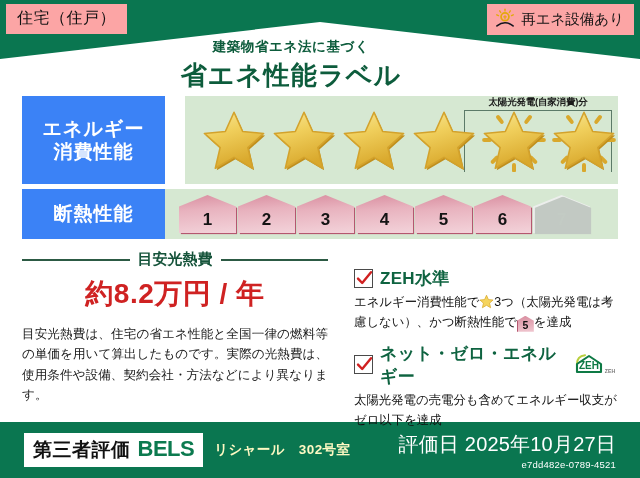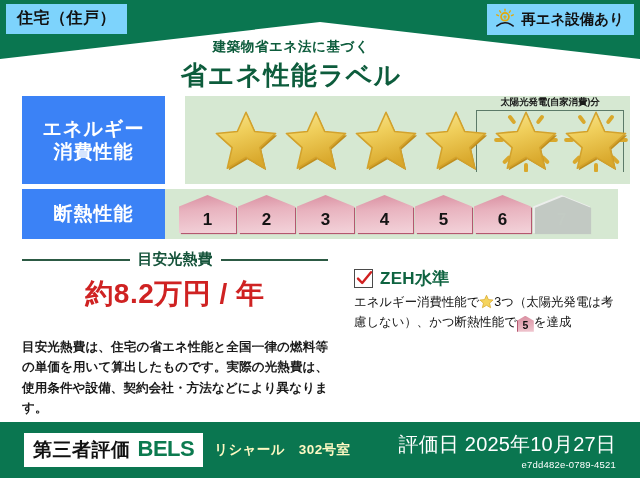--- a/index.html
+++ b/index.html
@@ -10,23 +10,23 @@
   }
   #label {
     position: relative;
     width: 640px; height: 478px;
     background: #0a7650;
   }
 
   
   .tag {
     position: absolute;
-    background: #7dd3fc;
+    background: #fca5a5;
     display: flex; align-items: center; justify-content: center;
-    font-weight: bold;
+    font-weight: normal;
     color: #111;
     z-index: 6;
   }
   #tag-dwelling {
     left: 6px; top: 4px;
     padding: 4px 11px 5px 11px;
     font-size: 16px;
     letter-spacing: .5px;
   }
   #tag-renew {
@@ -82,21 +82,21 @@
   }
   .perf-body {
     flex: 1 1 auto;
     background: #d6e8d2;
     position: relative;
     display: flex; align-items: center;
   }
 
   #row-energy { height: 88px; }
   #row-energy .perf-label { font-size: 19px; }
-  #row-energy .perf-body { padding-left: 26px; margin-left: 20px; }
+  #row-energy .perf-body { padding-left: 14px; margin-left: 20px; }
 
   #row-insul { height: 50px; margin-top: 5px; }
   #row-insul .perf-label { font-size: 19px; }
   #row-insul .perf-body { padding-left: 14px; }
 
   
   #stars { display: flex; align-items: center; gap: 1px; }
   .star-slot { position: relative; width: 69px; height: 66px;
                display:flex; align-items:center; justify-content:center; }
   .star-slot svg { display: block; }
@@ -161,24 +161,23 @@
     color: #15533a; font-weight: bold; font-size: 15px;
     justify-content: center;
   }
   #cost-head .rule { flex: 1 1 auto; height: 2px; background: #2c5a44; }
   #cost-value {
     text-align: center; color: #cf2222;
     font-size: 28px; font-weight: bold;
     margin-top: 6px; letter-spacing: .5px;
   }
   #cost-note {
-    margin-top: 24px;
+    margin-top: 11px;
     font-size: 12.6px; line-height: 1.62; color: #1a1a1a;
     text-align: justify;
-    font-weight: bold;
   }
 
   
   .claim { margin-bottom: 9px; }
   .claim-head { display: flex; align-items: center; gap: 7px; }
   .checkbox {
     width: 19px; height: 19px; flex: 0 0 19px;
     border: 1.6px solid #4a4a4a; background: #fff;
     position: relative;
   }
@@ -436,20 +435,39 @@
             <span class="claim-title">ZEH水準</span>
           </div>
           <div class="claim-body">
             <span>エネルギー消費性能で</span><span class="inline-star">
               <svg width="15" height="15" viewBox="0 0 24 24">
                 <path d="M12 2 L15.1 8.9 L22.5 9.6 L16.9 14.6 L18.6 22 L12 18.1 L5.4 22 L7.1 14.6 L1.5 9.6 L8.9 8.9 Z" fill="#f5d45e" stroke="#d6a423" stroke-width="1.1" stroke-linejoin="round"></path>
               </svg></span><span>3つ（太陽光発電は考慮しない）、かつ断熱性能で</span><span class="inline-badge"><span class="shape"></span><span>5</span></span><span>を達成</span>
           </div>
         </div>
 
+        <div class="claim">
+          <div class="claim-head">
+            <span class="checkbox">
+              <svg width="17" height="17" viewBox="0 0 17 17">
+                <path d="M2 8.6 L6.2 13 L15 2.2" fill="none" stroke="#d02020" stroke-width="2.4" stroke-linecap="round" stroke-linejoin="round"></path>
+              </svg>
+            </span>
+            <span class="claim-title">ネット・ゼロ・エネルギー</span>
+            <span class="zeh-logo">
+              <svg width="48" height="26" viewBox="0 0 48 26">
+                <path d="M7 14 Q7 6 15 5.2" fill="none" stroke="#b9cf3d" stroke-width="2.1" stroke-linecap="round"></path>
+                <path d="M7 14 v8 h24 v-8 l-12 -8 Z" fill="none" stroke="#0e7a45" stroke-width="2.1" stroke-linejoin="round"></path>
+                <text x="19" y="19.2" font-family="Liberation Sans, sans-serif" font-size="10" font-weight="bold" fill="#0e7a45" text-anchor="middle">ZEH</text>
+                <text x="40" y="23" font-family="Liberation Sans, sans-serif" font-size="5.2" font-weight="bold" fill="#7a7a7a" text-anchor="middle">ZEH</text>
+              </svg>
+            </span>
+          </div>
+          <div class="claim-body">太陽光発電の売電分も含めてエネルギー収支がゼロ以下を達成</div>
+        </div>
 
       </div>
     </div>
   </div>
 
   <div id="footer">
     <div id="bels-box">
       <span id="bels-jp">第三者評価</span>
       <span id="bels-en">BELS</span>
     </div>

